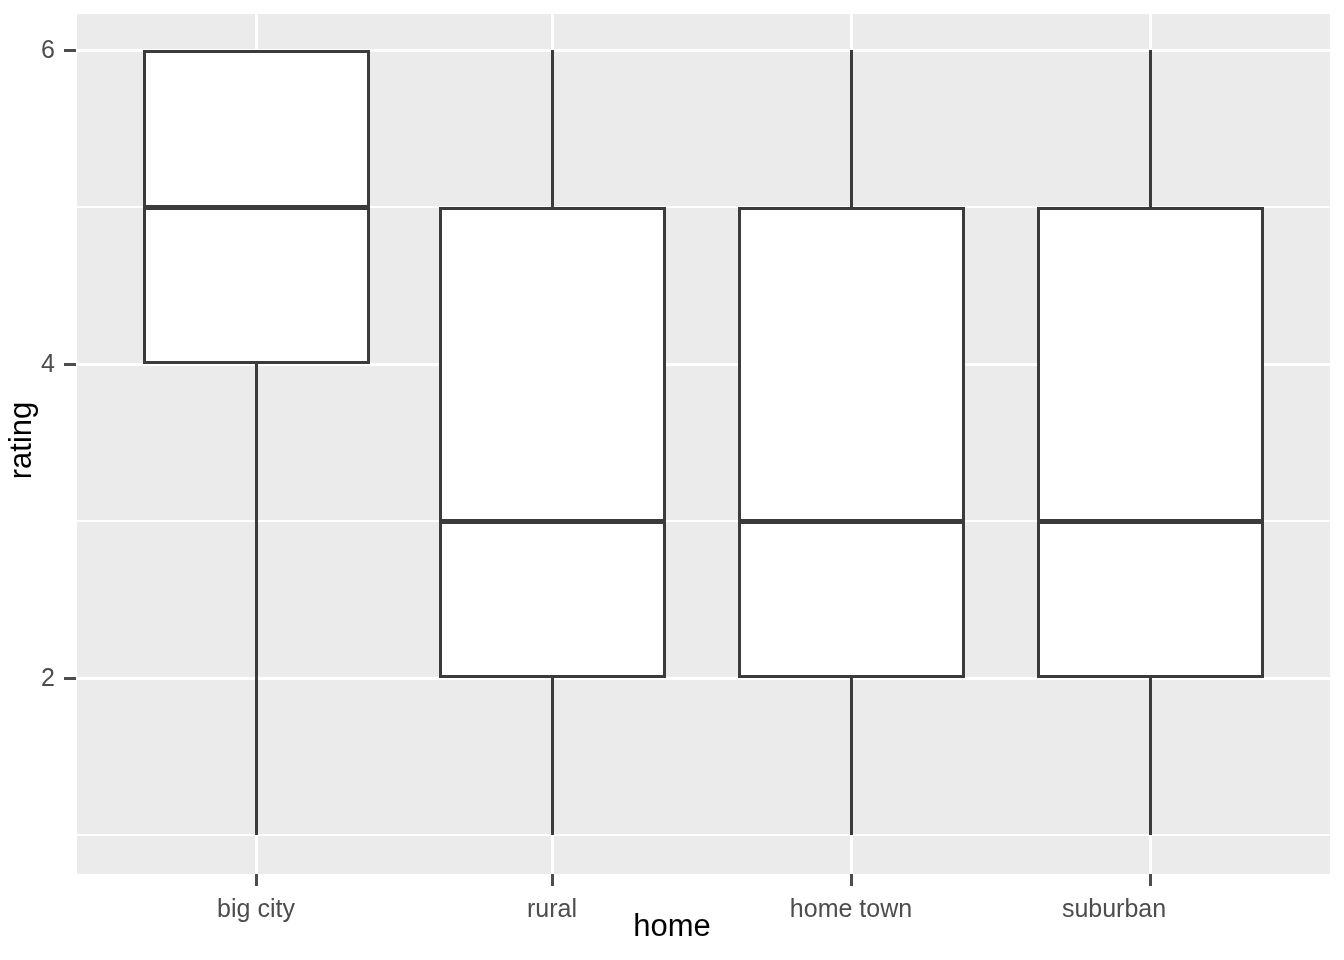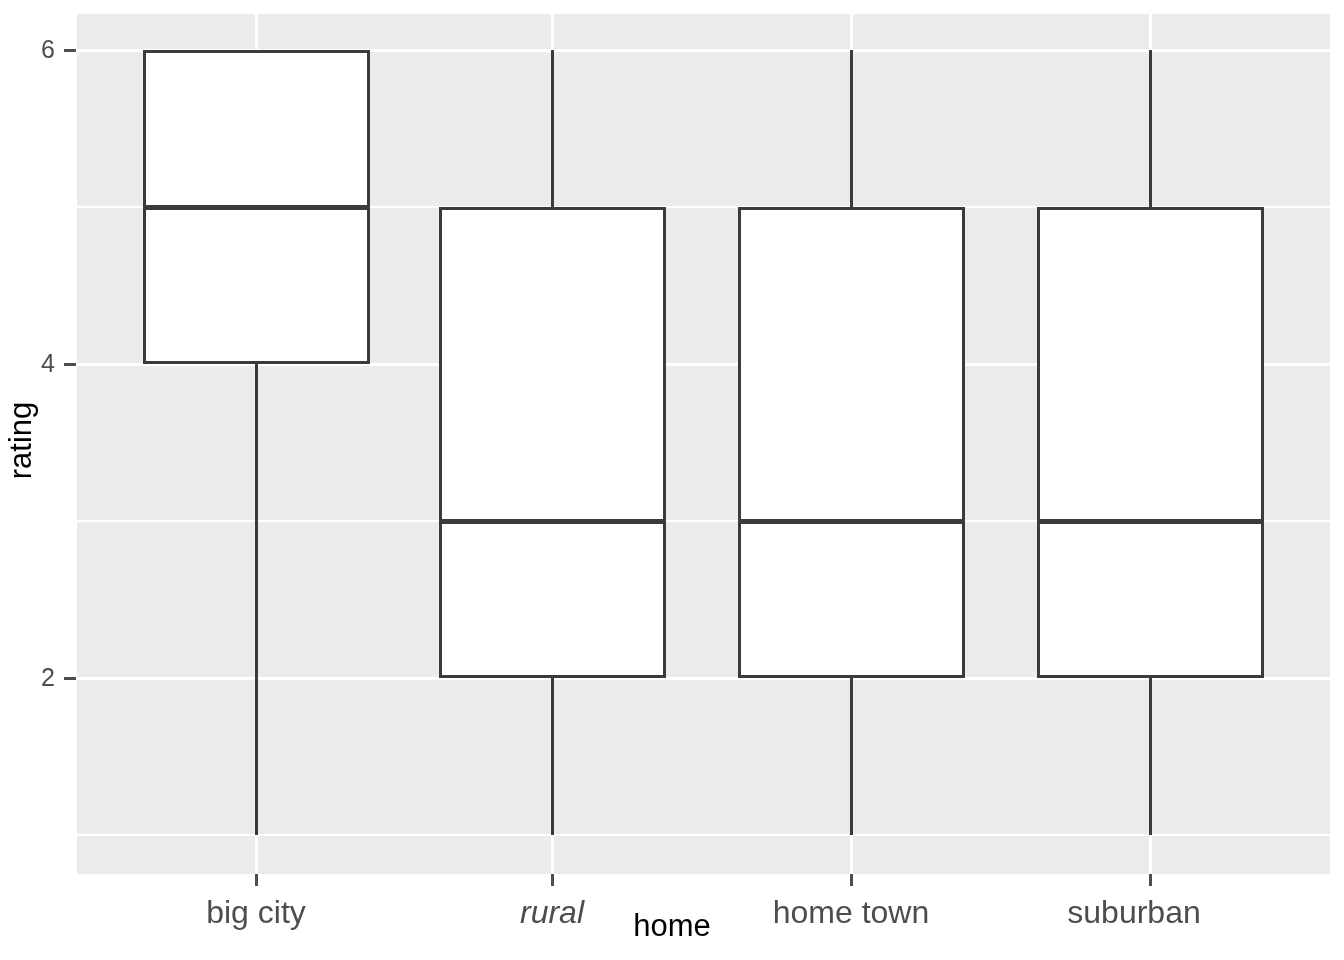--- a/index.html
+++ b/index.html
@@ -90,21 +90,21 @@
 
   .tick-mark-x {
     position: absolute;
     width: 3px;
     height: 12px;
     background: #4D4D4D;
   }
   .tick-label-x {
     position: absolute;
     text-align: center;
-    font-size: 32px;
+    font-size: 25px;
     color: #4D4D4D;
     white-space: nowrap;
     line-height: 1;
   }
 
   #axis-title-x {
     position: absolute;
     left: 0;
     top: 910px;
     width: 1344px;
@@ -178,24 +178,24 @@
       <div class="tick-mark-y" style="left: 64px; top: 363px;"></div>
       <div class="tick-label-y" style="left: 0px; width: 55px; top: 351px;">4</div>
       <div class="tick-mark-y" style="left: 64px; top: 49px;"></div>
       <div class="tick-label-y" style="left: 0px; width: 55px; top: 37px;">6</div>
     </div>
 
   <div id="x-axis">
       <div class="tick-mark-x" style="left: 255px; top: 874px;"></div>
       <div class="tick-label-x" style="left: 106px; width: 300px; top: 896px;">big city</div>
       <div class="tick-mark-x" style="left: 551px; top: 874px;"></div>
-      <div class="tick-label-x" style="left: 402px; width: 300px; top: 896px; font-style: italic;">rural</div>
+      <div class="tick-label-x" style="left: 402px; width: 300px; top: 896px;">rural</div>
       <div class="tick-mark-x" style="left: 850px; top: 874px;"></div>
       <div class="tick-label-x" style="left: 701px; width: 300px; top: 896px;">home town</div>
       <div class="tick-mark-x" style="left: 1149px; top: 874px;"></div>
-      <div class="tick-label-x" style="left: 984px; width: 300px; top: 896px;">suburban</div>
+      <div class="tick-label-x" style="left: 964px; width: 300px; top: 896px;">suburban</div>
     </div>
 
   <div id="axis-title-x">home</div>
 
   <div id="axis-title-y">rating</div>
 
 </div>
 
 </body></html>

